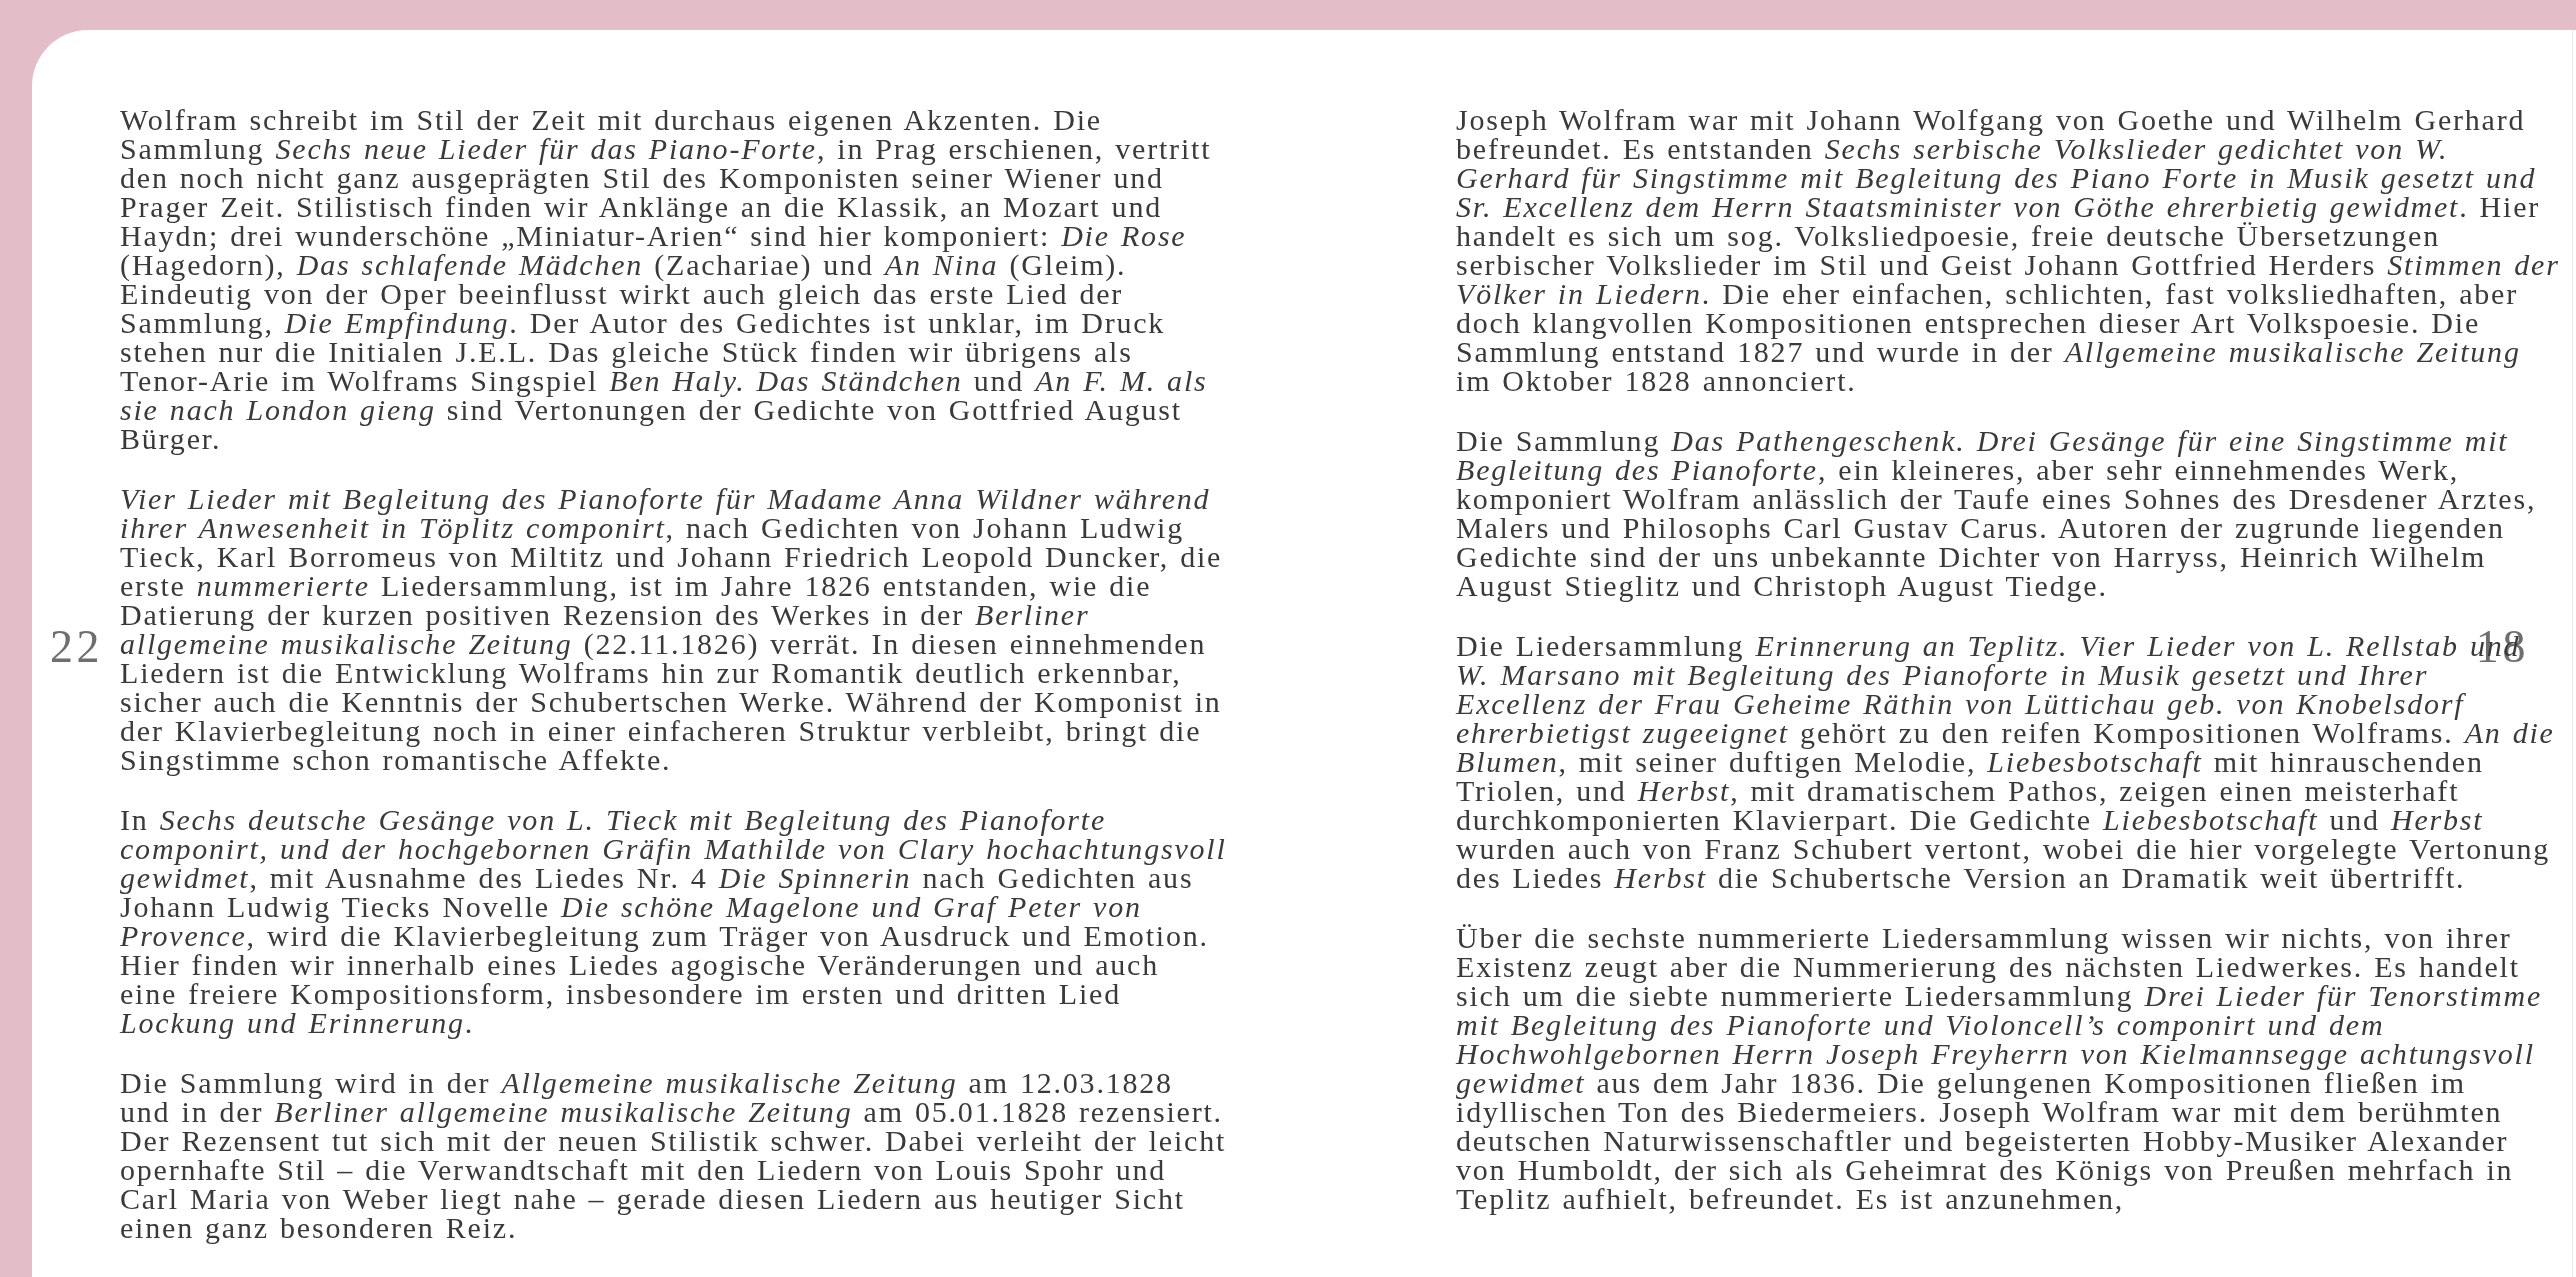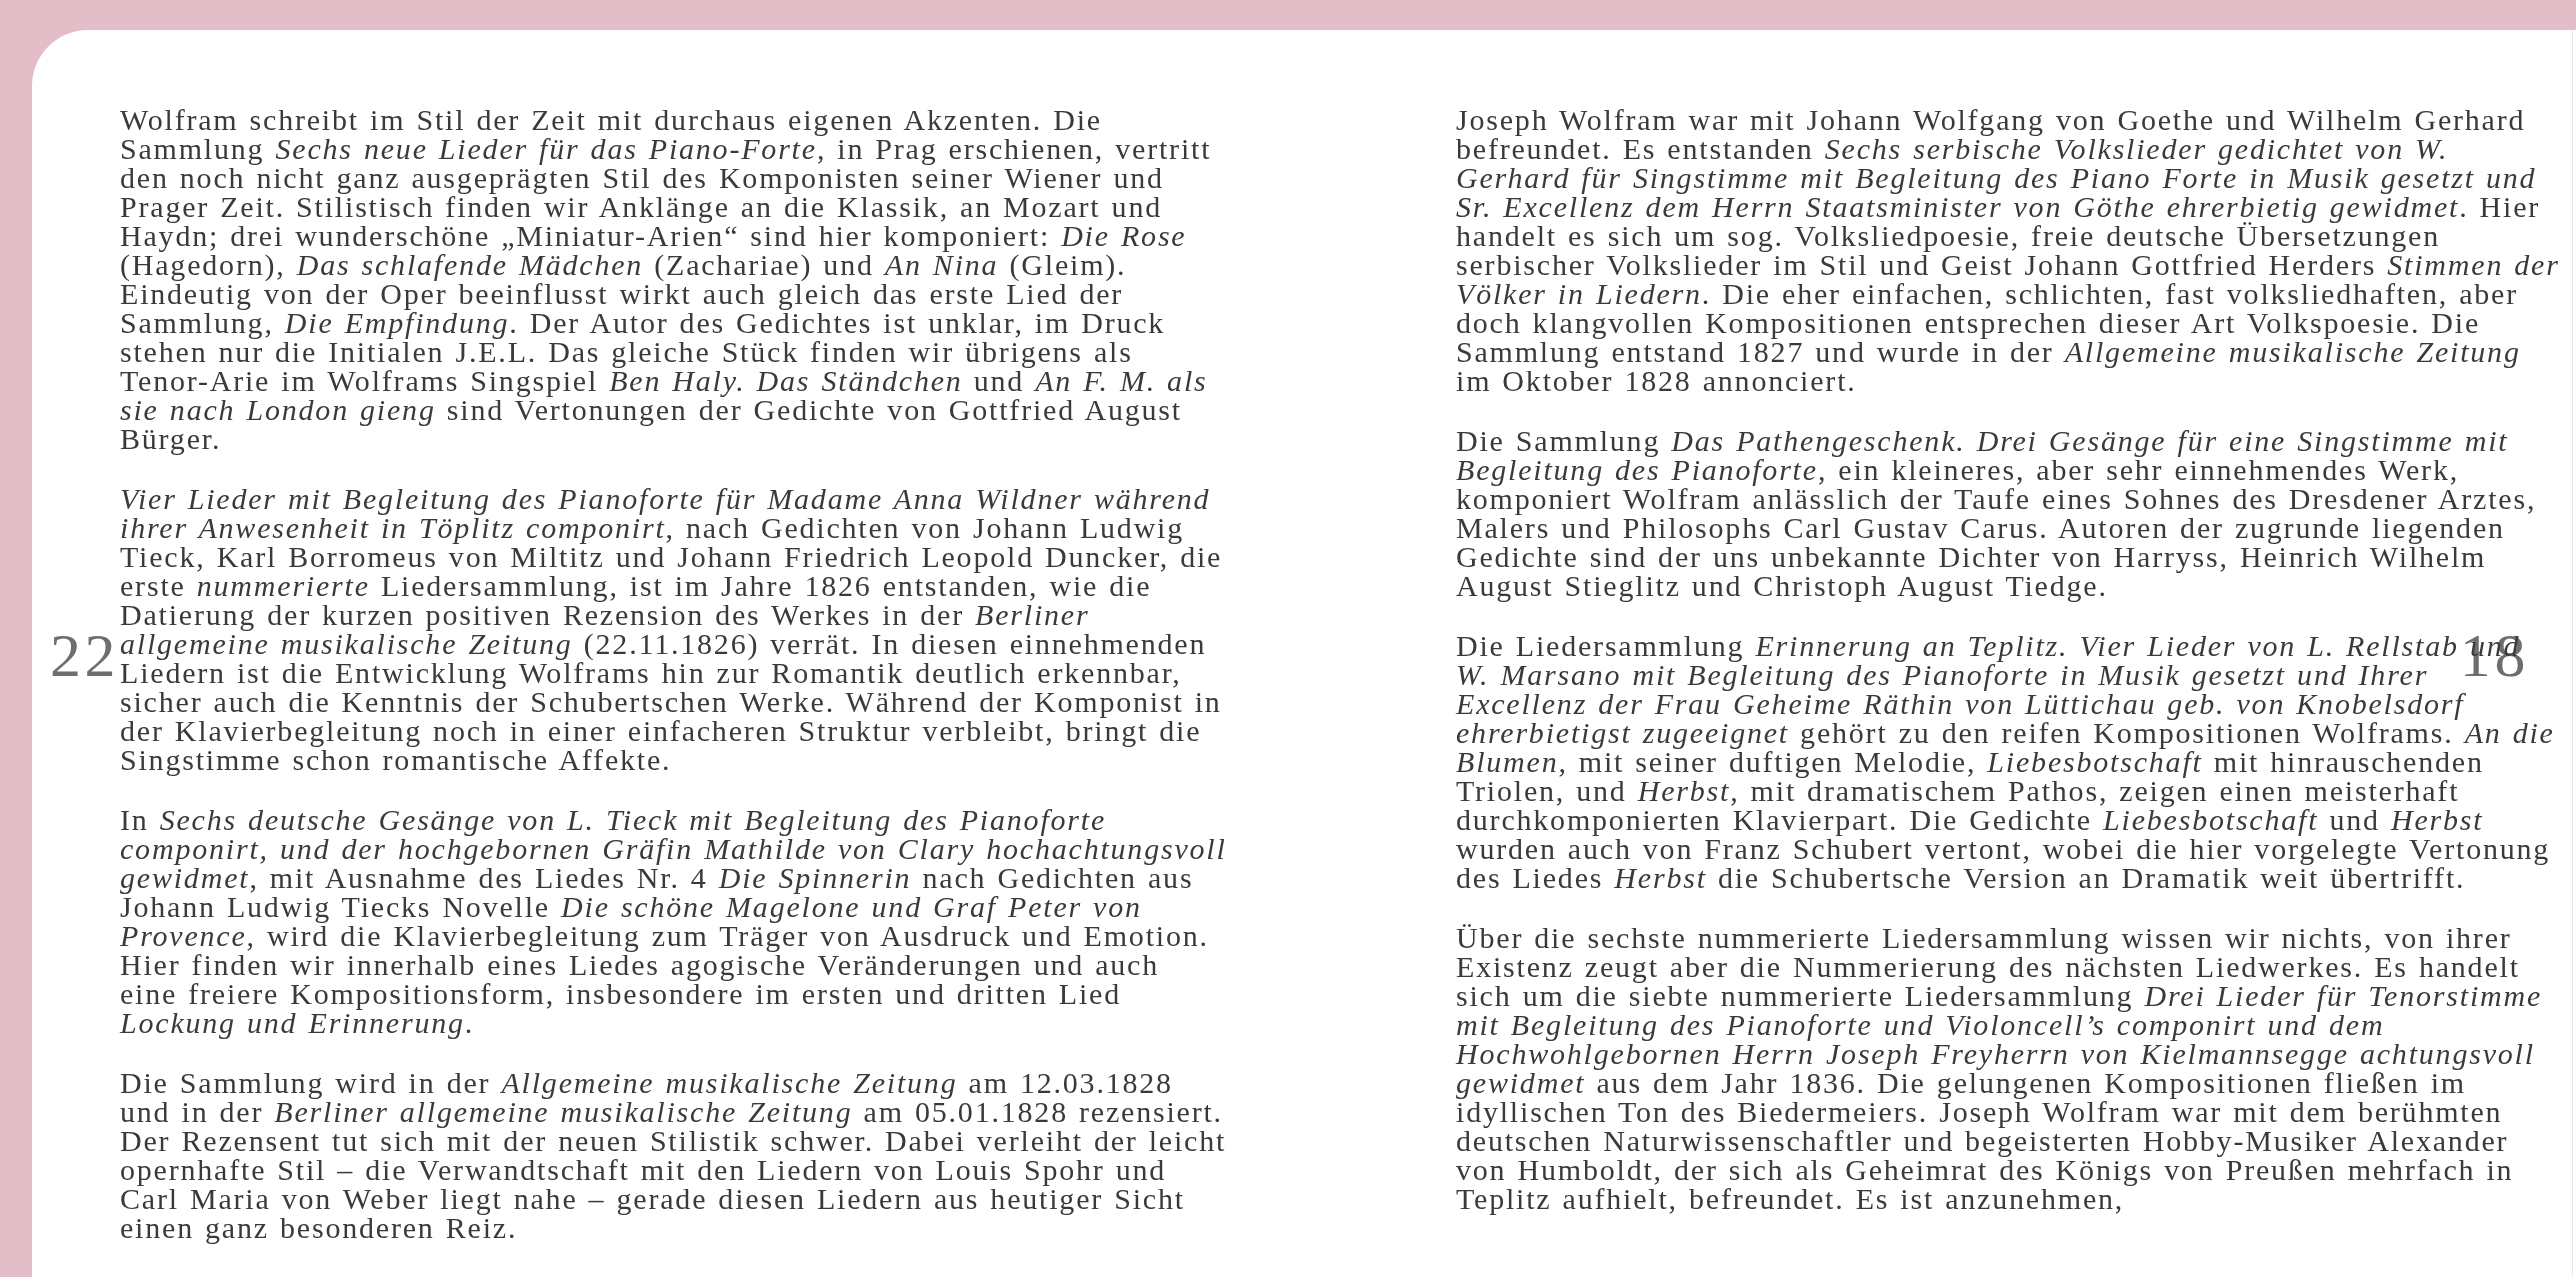--- a/index.html
+++ b/index.html
@@ -39,21 +39,21 @@
     text-align:left;
   }
   .col-left{left:120px;}
   .col-right{left:1456px;}
   .column p{margin:0 0 31px 0;}
   .column p:last-child{margin-bottom:0;}
   .column em{font-style:italic;}
   .pagenum{
     position:absolute;
     top:624px;
-    font-size:62px;
+    font-size:46px;
     line-height:1;
     letter-spacing:3.6px;
     color:var(--pagenum);
   }
   .pagenum-left{left:50px;}
   .pagenum-right{right:47px;}
   .edge-line{
     position:absolute;
     right:2.7px;
     top:30px;

